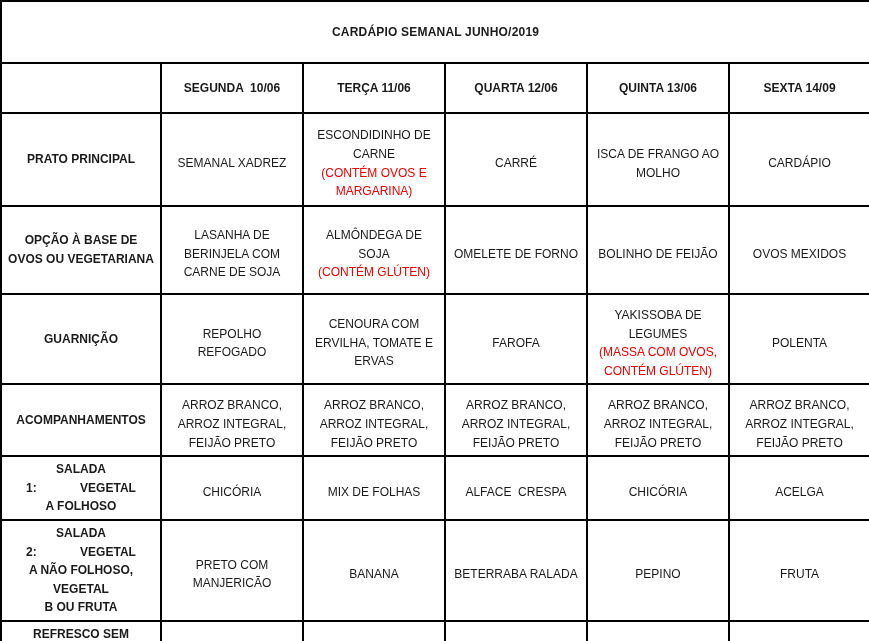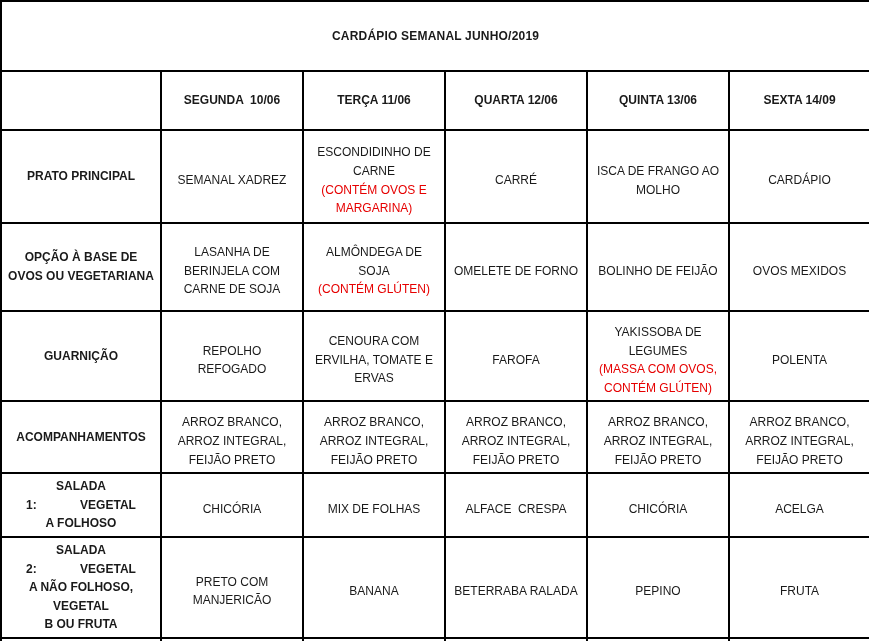--- a/index.html
+++ b/index.html
@@ -51,25 +51,25 @@
   <colgroup>
     <col style="width:160px">
     <col style="width:142px">
     <col style="width:142px">
     <col style="width:142px">
     <col style="width:142px">
     <col style="width:141px">
   </colgroup>
 
   <tbody>
-      <tr style="height:70px">
+      <tr style="height:62px">
     <td colspan="6" class="title-cell">CARDÁPIO SEMANAL JUNHO/2019</td>
   </tr>
 
-  <tr style="height:59px">
+  <tr style="height:50px">
     <th class="rowlabel"></th>
     <th class="day-header">SEGUNDA &nbsp;10/06</th>
     <th class="day-header">TERÇA 11/06</th>
     <th class="day-header">QUARTA 12/06</th>
     <th class="day-header">QUINTA 13/06</th>
     <th class="day-header">SEXTA 14/09</th>
   </tr>
 
   <tr style="height:93px">
     <th class="rowlabel">PRATO PRINCIPAL</th>

